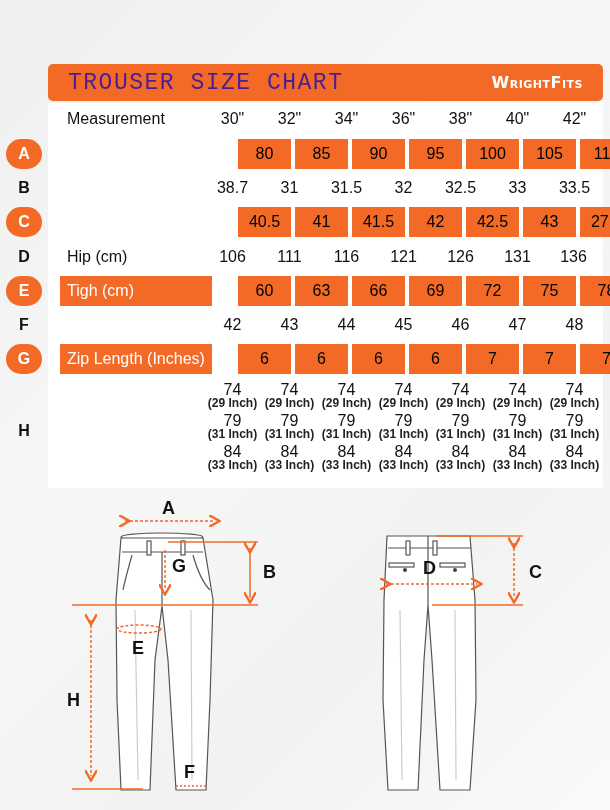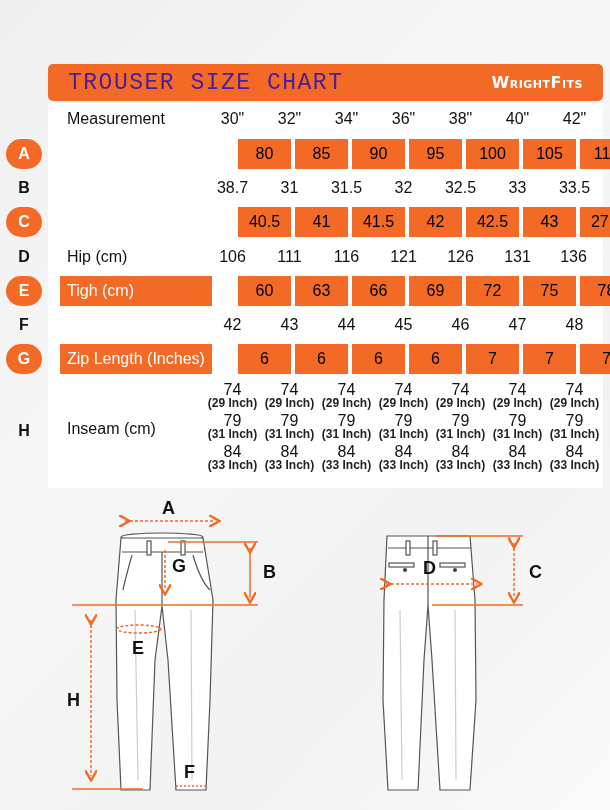--- a/index.html
+++ b/index.html
@@ -153,21 +153,20 @@
         <div class="cell hl" style="left:320px">6</div>
         <div class="cell hl" style="left:377px">6</div>
         <div class="cell hl" style="left:434px">7</div>
         <div class="cell hl" style="left:491px">7</div>
         <div class="cell hl" style="left:548px">7</div>
       </div>
     </div>
 
   <div class="row" style="top:378px;height:106px;">
     <div class="letter" style="top:38px;">H</div>
-    <div class="label" style="top:36px;">Inseam (cm)</div>
     <div id="inseam-cells">
         <div class="inseam-cell" style="left: 206px;">
           <span class="ins-v">74</span>
           <span class="ins-s">(29 Inch)</span>
           <span class="ins-v">79</span>
           <span class="ins-s">(31 Inch)</span>
           <span class="ins-v">84</span>
           <span class="ins-s">(33 Inch)</span>
         </div>
         <div class="inseam-cell" style="left: 263px;">

